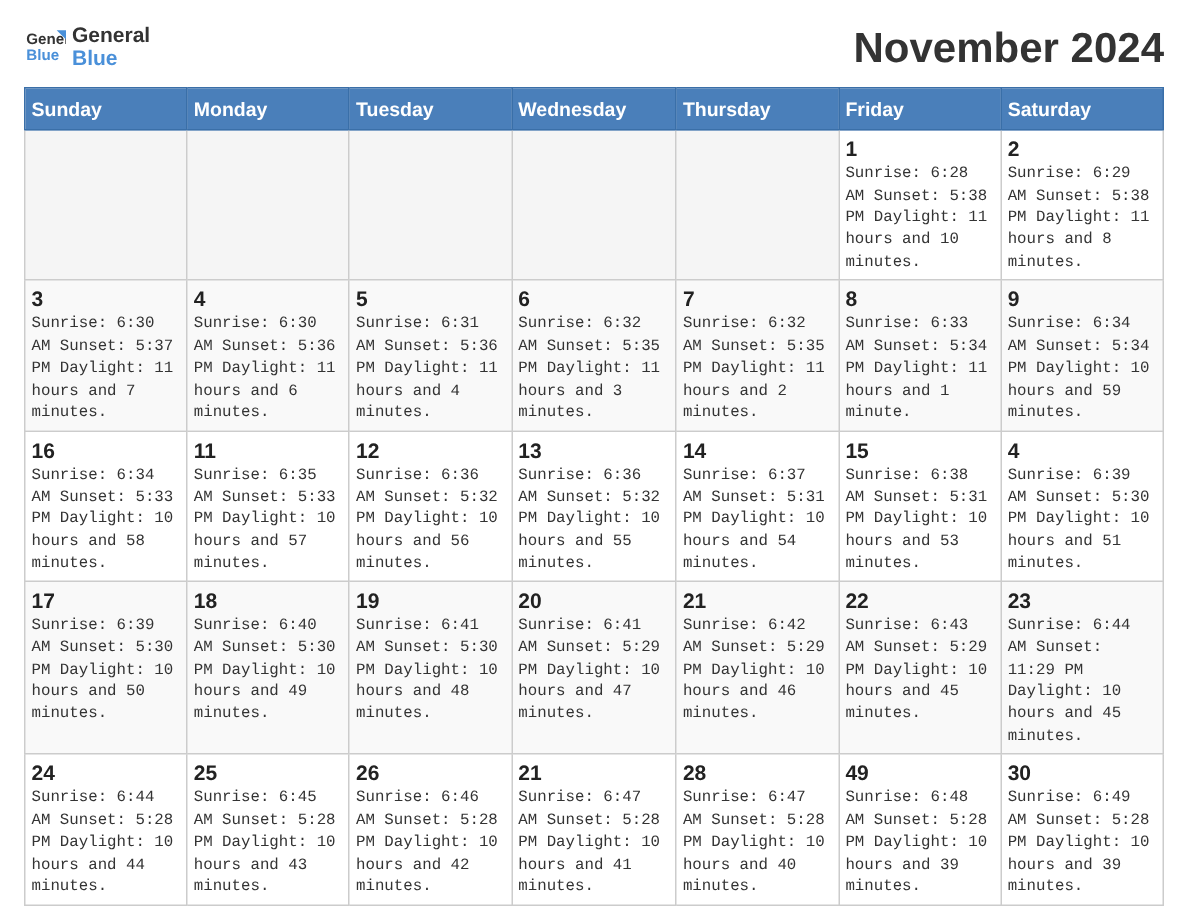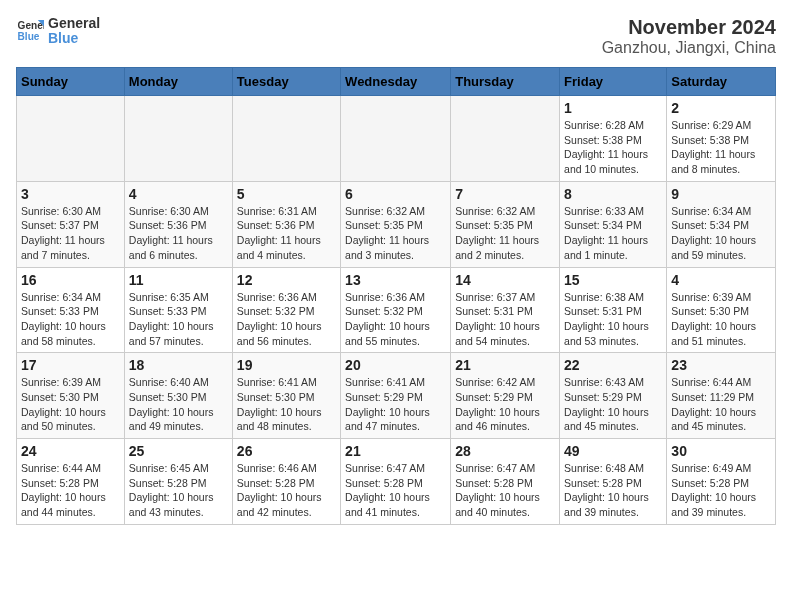--- a/index.html
+++ b/index.html
@@ -22,36 +22,36 @@
       gap: 4px;
     }
     .logo-icon {
       width: 28px;
       height: 28px;
     }
     .title-block {
       text-align: right;
     }
     .month-year {
-      font-size: 20px;
+      font-size: 28px;
       font-weight: bold;
       color: #333;
     }
     .location {
       font-size: 16px;
       color: #555;
     }
     table {
       width: 100%;
       border-collapse: collapse;
       font-size: 11px;
     }
     thead th {
       background: #4a7fba;
-      color: #000000;
+      color: #ffffff;
       padding: 6px 4px;
       text-align: left;
       font-size: 13px;
       font-weight: bold;
       border: 1px solid #3a6fa8;
     }
     td {
       border: 1px solid #ccc;
       vertical-align: top;
       padding: 4px;
@@ -65,20 +65,21 @@
     .day-num {
       font-size: 14px;
       font-weight: bold;
       color: #222;
       margin-bottom: 2px;
     }
     .day-info {
       font-size: 10.5px;
       color: #333;
       line-height: 1.4;
+      font-family: Liberation Mono, monospace;
     }
     tr:nth-child(even) td:not(.empty) {
       background: #f9f9f9;
     }
   </style>
 </head>
 <body>
 
 <div class="header">
   <div class="logo">
@@ -88,21 +89,20 @@
       <text x="2" y="30" font-size="13" font-weight="bold" fill="#4a90d9" font-family="Arial">Blue</text>
       <polygon points="28,4 36,4 36,12" fill="#4a90d9"></polygon>
     </svg>
     <div style="display:flex;flex-direction:column;line-height:1.1;">
       <span style="font-size:14px;font-weight:bold;color:#333;">General</span>
       <span style="font-size:14px;font-weight:bold;color:#4a90d9;">Blue</span>
     </div>
   </div>
   <div class="title-block">
     <div class="month-year">November 2024</div>
-    <div class="location">Ganzhou, Jiangxi, China</div>
   </div>
 </div>
 
 <table>
   <thead>
     <tr>
     <th>Sunday</th>
         <th>Monday</th>
         <th>Tuesday</th>
         <th>Wednesday</th>

